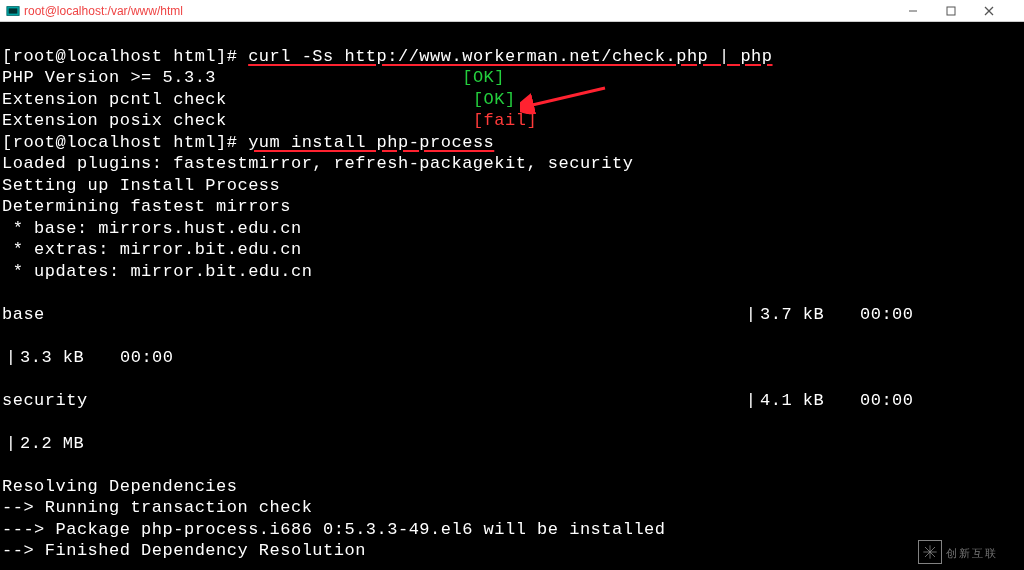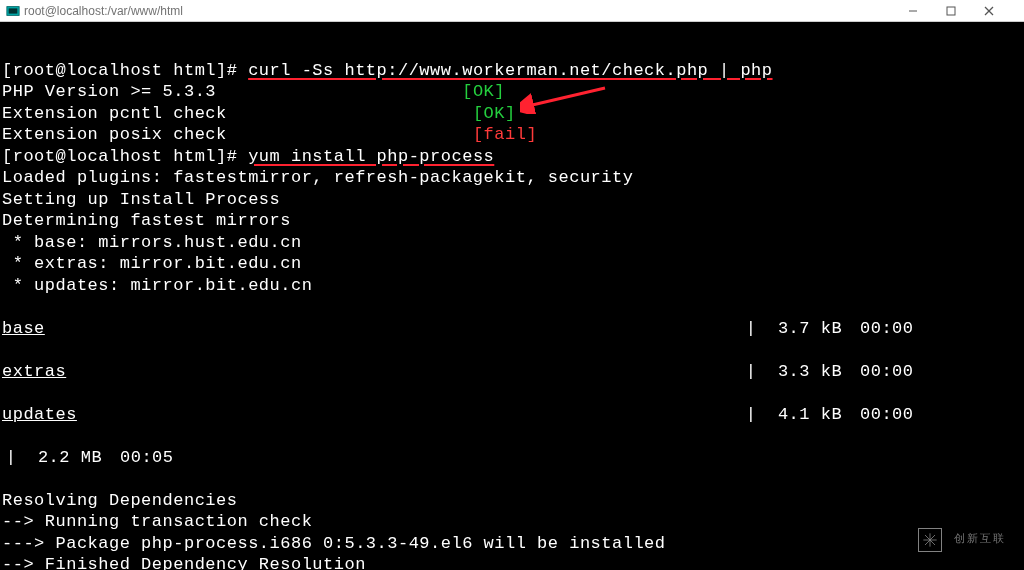--- a/index.html
+++ b/index.html
@@ -14,21 +14,21 @@
   .titlebar {
     height: 22px;
     background: #fff;
     border-bottom: 1px solid #ccc;
     display: flex;
     align-items: center;
     justify-content: space-between;
     padding: 0 16px 0 6px;
     font-family: Tahoma, sans-serif;
     font-size: 12px;
-    color: #737373;
+    color: #ef4444;
   }
   .titlebar .left { display: flex; align-items: center; gap: 4px; }
   .titlebar .icon { width: 14px; height: 14px; display: inline-block; }
   .titlebar .controls { display: flex; gap: 0; }
   .win-btn {
     width: 38px;
     height: 20px;
     display: flex;
     align-items: center;
     justify-content: center;
@@ -39,49 +39,49 @@
   }
   .win-btn svg { width: 10px; height: 10px; }
   .terminal {
     width: 1024px;
     height: 548px;
     background: #000;
     color: #fff;
     font-size: 17px;
     line-height: 21.5px;
     letter-spacing: 0.5px;
-    padding: 16px 2px;
+    padding: 2px 2px;
     position: relative;
     overflow: hidden;
     white-space: pre;
     font-family: "Consolas","Courier New",monospace;
   }
   .pre { white-space: pre; font-family: inherit; }
   .underline-red { text-decoration: underline; text-decoration-color: #ff2230; text-decoration-thickness: 2px; text-underline-offset: 3px; }
   .green { color: #24cf3e; }
   .red { color: #ff3a3a; }
   .dl-rows { font-family: inherit; }
   .dl-row { display: flex; }
-  .dl-name { width: 740px; text-decoration: underline; }
+  .dl-name { width: 740px; }
   .dl-sep { width: 18px; text-align: center; }
-  .dl-size { width: 100px; text-align: center; }
+  .dl-size { width: 100px; }
   .dl-time { width: 120px; }
   .arrow {
     position: absolute;
     pointer-events: none;
   }
   .watermark {
     position: absolute;
     right: 6px;
     bottom: 6px;
     width: 100px;
     height: 36px;
     display: flex;
-    align-items: flex-start;
-    gap: 12px;
+    align-items: flex-end;
+    gap: 4px;
     opacity: 0.85;
   }
   .watermark .ico { width: 24px; height: 24px; border: 1px solid #999; display:flex; align-items:center; justify-content:center; font-size:10px; color:#999; }
   .watermark .txt { font-size: 11px; color: #888; letter-spacing: 2px; font-family: sans-serif; }
 </style>
 </head>
 <body>
 
 <div class="titlebar">
   <div class="left">
@@ -120,23 +120,23 @@
 <span>Extension posix check</span>                       <span class="red">[fail]</span>
 <span>[root@localhost html]# </span><span class="underline-red">yum install php-process</span>
 <span>Loaded plugins: fastestmirror, refresh-packagekit, security</span>
 <span>Setting up Install Process</span>
 <span>Determining fastest mirrors</span>
 <span> * base: mirrors.hust.edu.cn</span>
 <span> * extras: mirror.bit.edu.cn</span>
 <span> * updates: mirror.bit.edu.cn</span>
 </div><div class="dl-rows">
 <div class="dl-row"><span class="dl-name">base</span><span class="dl-sep">|</span><span class="dl-size">3.7 kB</span><span class="dl-time">00:00</span></div>
-<div class="dl-row"><span class="dl-name">extras</span><span class="dl-sep">|</span><span class="dl-size">3.3 kB</span><span class="dl-time">00:00</span></div>
-<div class="dl-row"><span class="dl-name">updates</span><span class="dl-sep">|</span><span class="dl-size">4.1 kB</span><span class="dl-time">00:00</span></div>
-<div class="dl-row"><span class="dl-sep">|</span><span class="dl-size">2.2 MB</span><span class="dl-time">00:05</span></div>
+<div class="dl-row"><span class="dl-sep">|</span><span class="dl-size">3.3 kB</span><span class="dl-time">00:00</span></div>
+<div class="dl-row"><span class="dl-name">security</span><span class="dl-sep">|</span><span class="dl-size">4.1 kB</span><span class="dl-time">00:00</span></div>
+<div class="dl-row"><span class="dl-sep">|</span><span class="dl-size">2.2 MB</span></div>
 </div><div class="pre"><span>Resolving Dependencies</span>
 <span>--&gt; Running transaction check</span>
 <span>---&gt; Package php-process.i686 0:5.3.3-49.el6 will be installed</span>
 <span>--&gt; Finished Dependency Resolution</span>
 
 
 </div>
 
 
 

